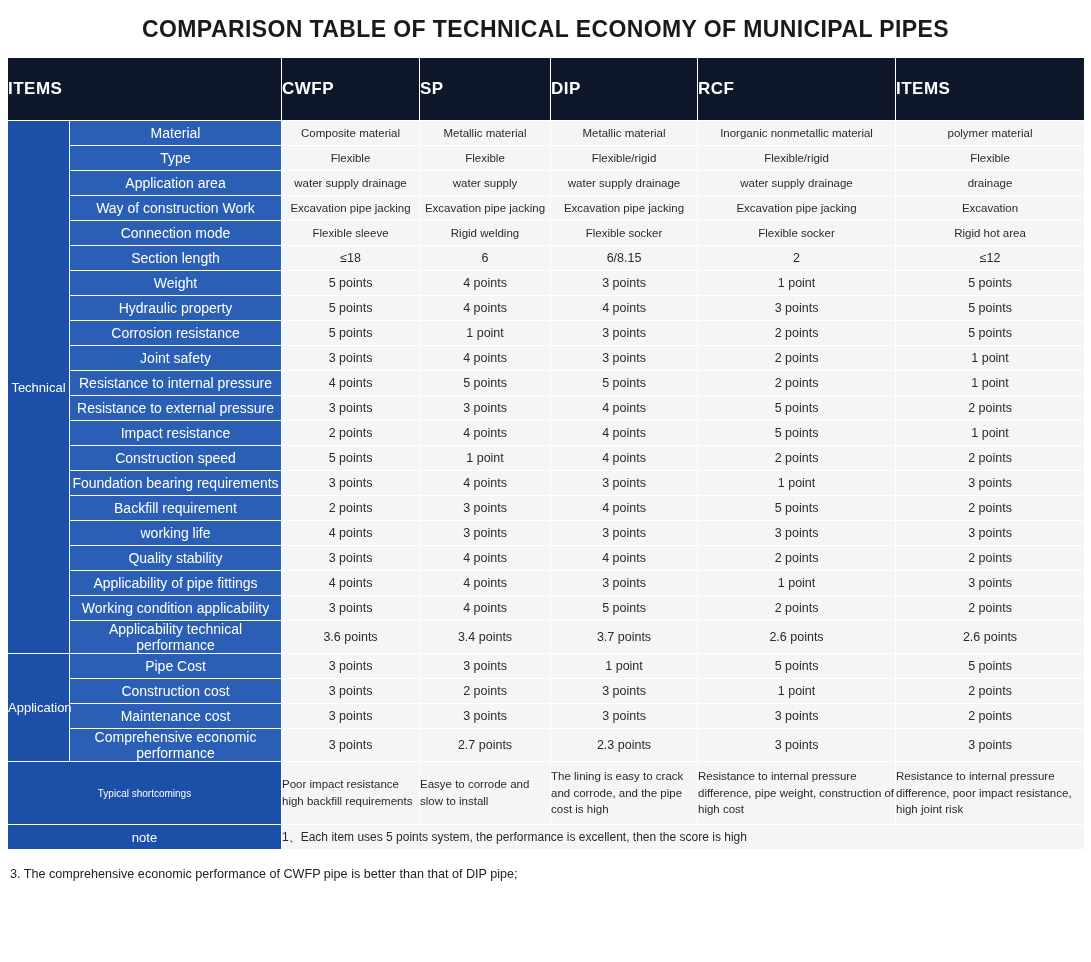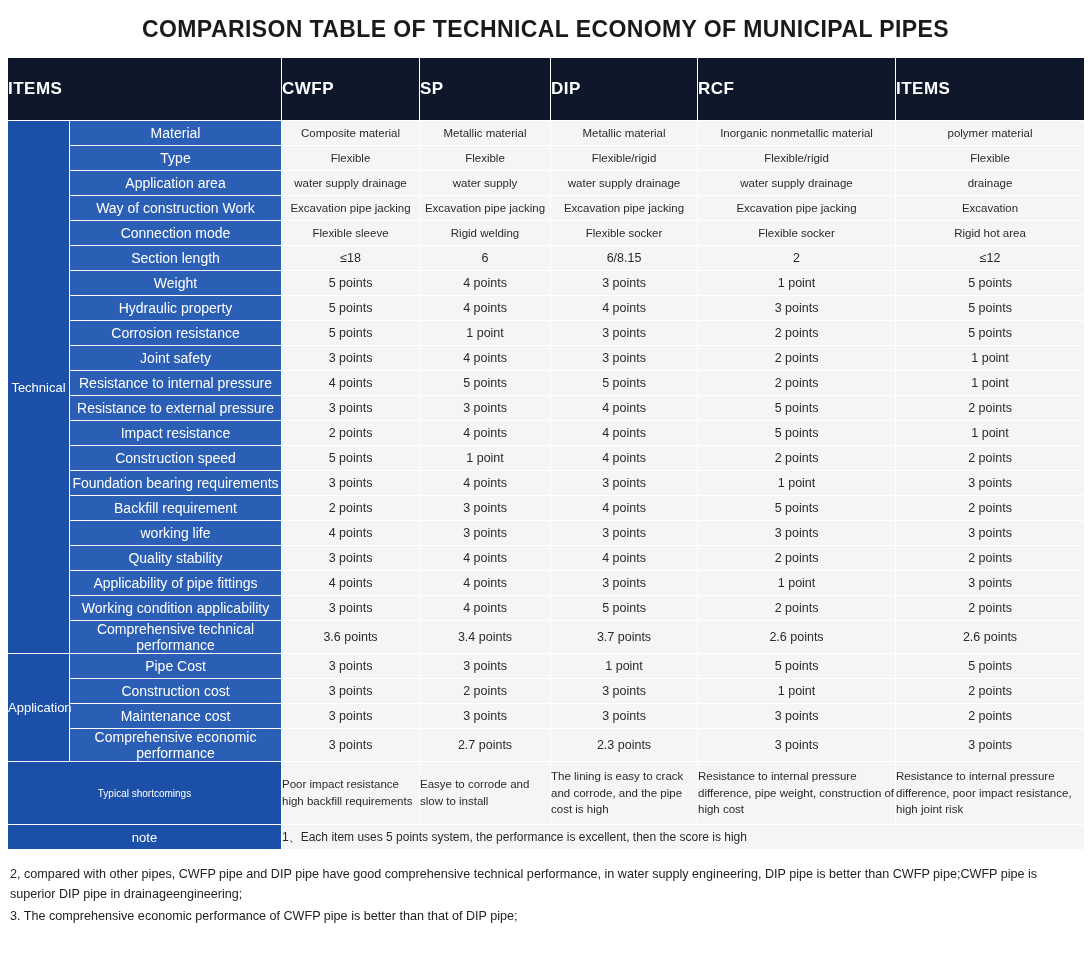--- a/index.html
+++ b/index.html
@@ -311,21 +311,21 @@
       </tr>
       <tr>
         <td class="rlabel">Working condition applicability</td>
         <td class="dcell">3 points</td>
         <td class="dcell">4 points</td>
         <td class="dcell">5 points</td>
         <td class="dcell">2 points</td>
         <td class="dcell">2 points</td>
       </tr>
       <tr>
-        <td class="rlabel">Comprehensive technical performance</td>
+        <td class="rlabel">Applicability technical performance</td>
         <td class="dcell">3.6 points</td>
         <td class="dcell">3.4 points</td>
         <td class="dcell">3.7 points</td>
         <td class="dcell">2.6 points</td>
         <td class="dcell">2.6 points</td>
       </tr>
 
       <tr>
         <td class="cat" rowspan="4">Application</td>
         <td class="rlabel">Pipe Cost</td>
@@ -370,17 +370,16 @@
       </tr>
 
       <tr>
         <td class="note-label" colspan="2">note</td>
         <td class="note-cell" colspan="5">1、Each item uses 5 points system, the performance is excellent, then the score is high</td>
       </tr>
     </tbody>
   </table>
 
   <div class="desc">
-    <div>2, compared with other pipes, CWFP pipe and DIP pipe have good comprehensive technical performance, in water supply engineering, DIP pipe is better than CWFP pipe;CWFP pipe is superior DIP pipe in drainageengineering;</div>
     <div>3. The comprehensive economic performance of CWFP pipe is better than that of DIP pipe;</div>
   </div>
 
 </div>
 
 </body></html>

